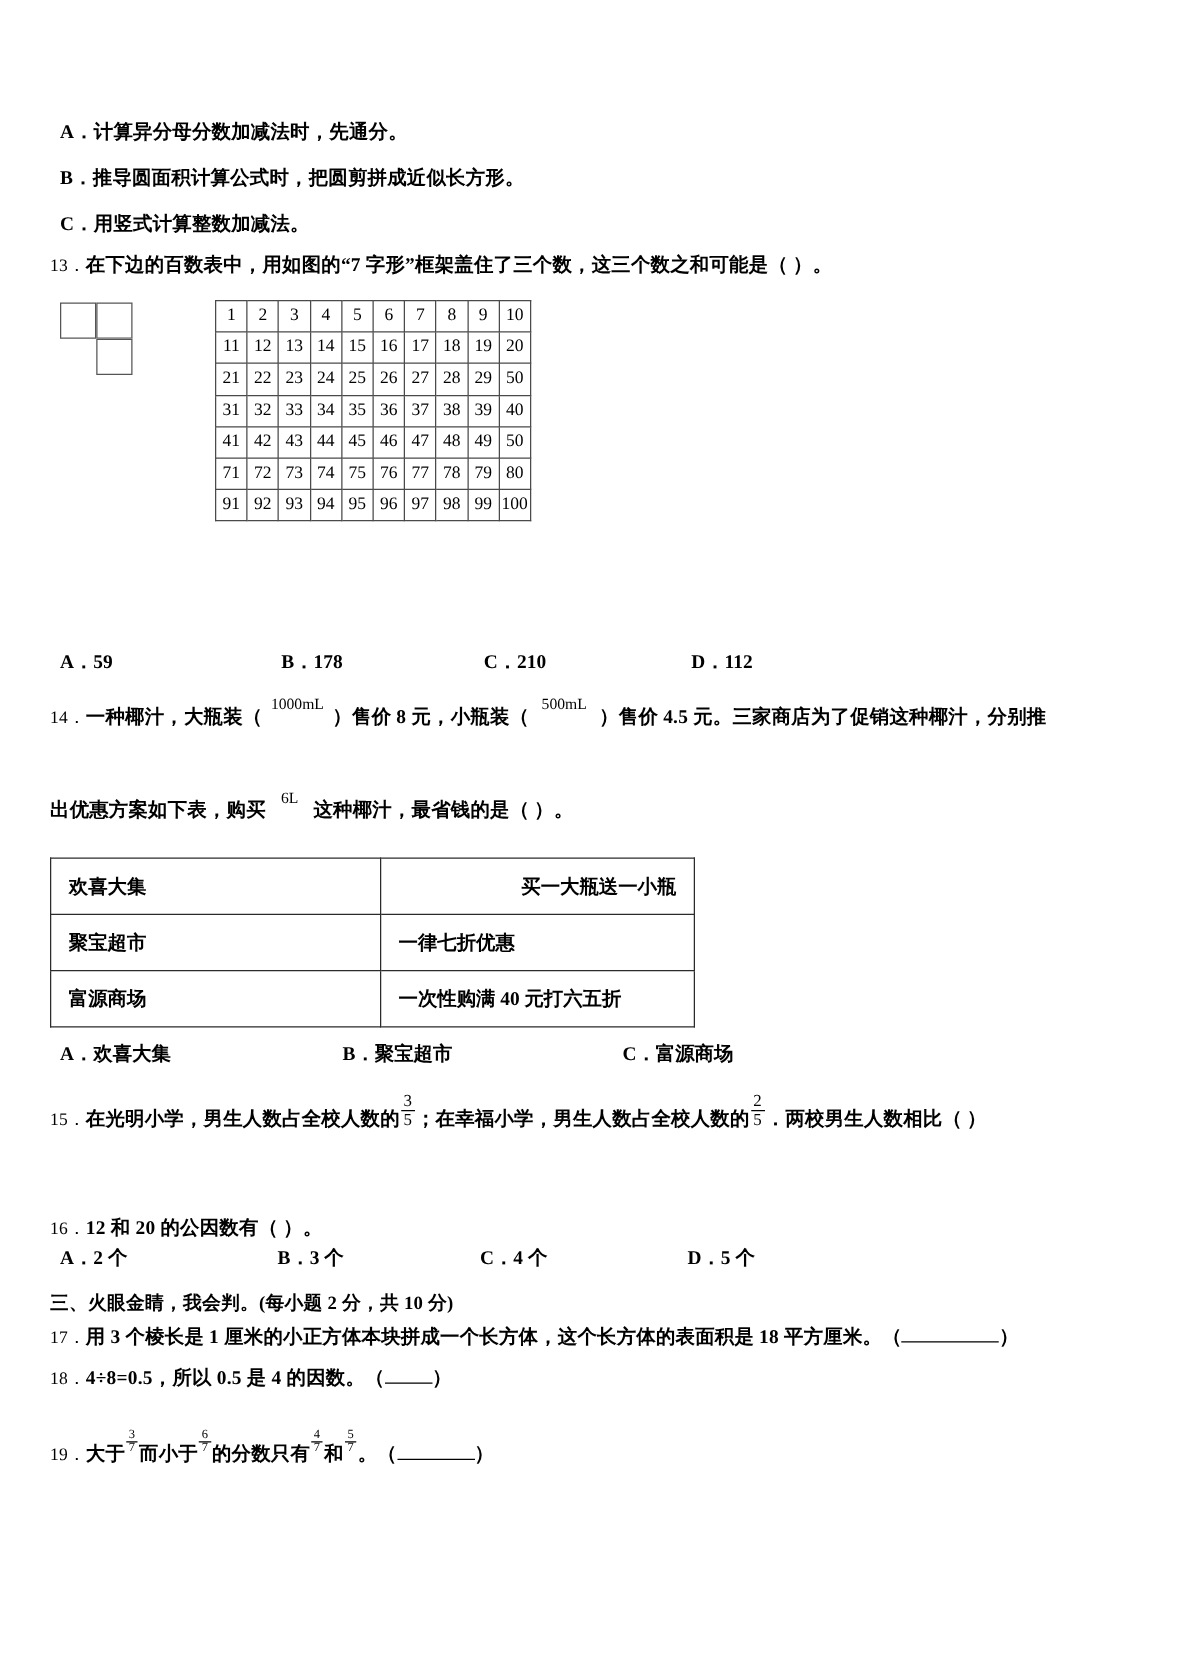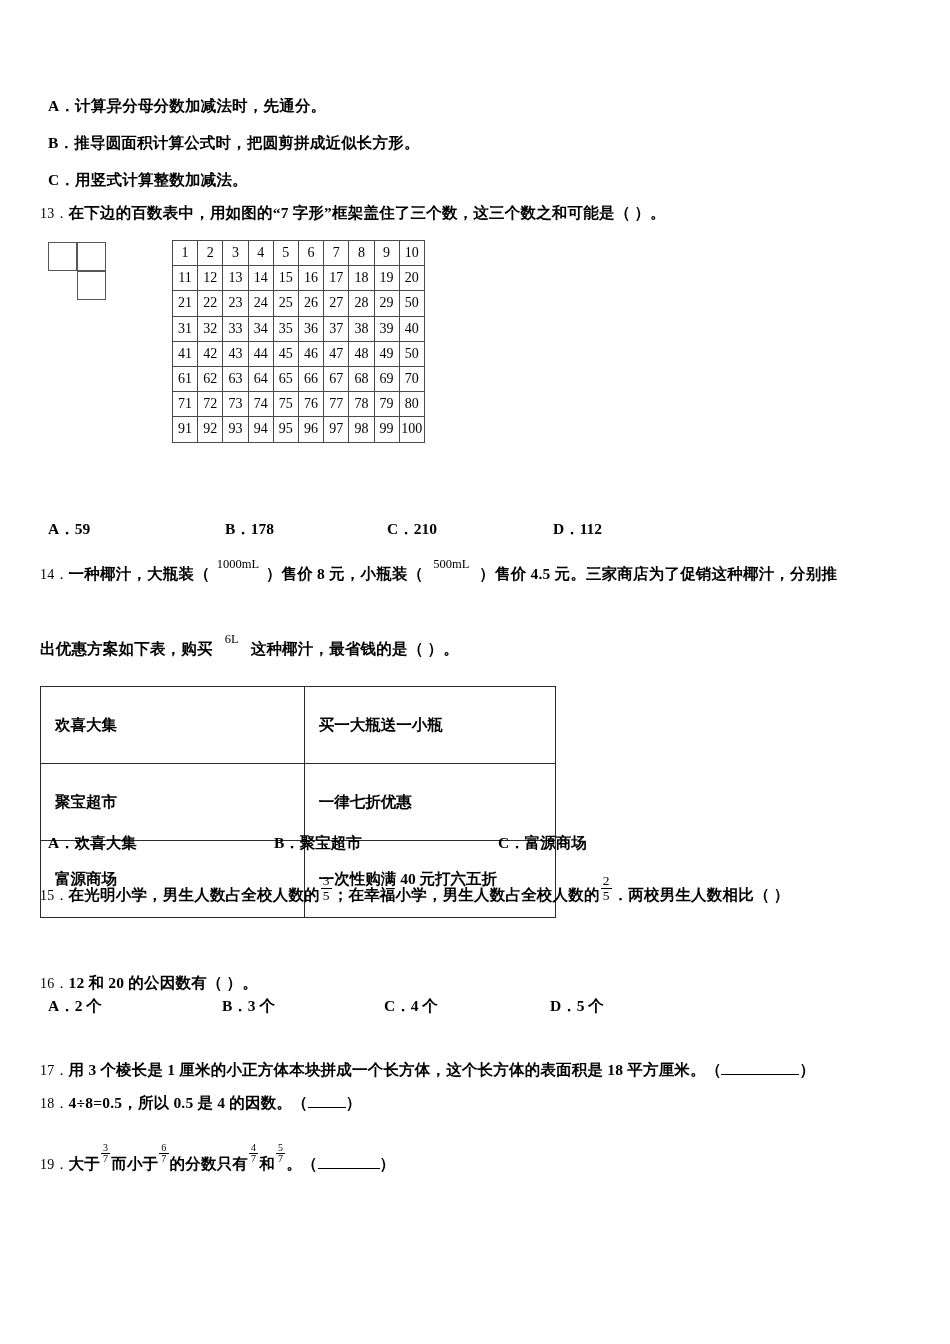--- a/index.html
+++ b/index.html
@@ -98,30 +98,30 @@
   .promo {
     position: absolute;
     left: 40px;
     top: 686px;
     border-collapse: collapse;
     width: 516px;
   }
   .promo td {
     border: 1.3px solid #2b2b2b;
     height: 44px;
-    padding: 16px 14px;
+    padding: 0 14px;
     font-size: 15.5px;
     font-weight: 700;
     vertical-align: middle;
     font-family: "Liberation Serif", "DejaVu Serif", serif;
   }
   .promo td.c-left  { width: 258px; }
   .promo td.c-right { width: 244px; }
   
-  .promo tr:nth-child(1) td.c-right { border-right-width: 1.3px; }
+  .promo tr:nth-child(1) td.c-right { border-right-width: 1.3px; text-align: right; }
 
   
   .raised {
     font-size: 12.5px;
     font-family: "Liberation Serif", serif;
     font-weight: 400;
     position: relative;
     top: -11px;
     letter-spacing: 0;
   }
@@ -245,32 +245,20 @@
           <td>43</td>
           <td>44</td>
           <td>45</td>
           <td>46</td>
           <td>47</td>
           <td>48</td>
           <td>49</td>
           <td>50</td>
         </tr>
         <tr>
-          <td>61</td>
-          <td>62</td>
-          <td>63</td>
-          <td>64</td>
-          <td>65</td>
-          <td>66</td>
-          <td>67</td>
-          <td>68</td>
-          <td>69</td>
-          <td>70</td>
-        </tr>
-        <tr>
           <td>71</td>
           <td>72</td>
           <td>73</td>
           <td>74</td>
           <td>75</td>
           <td>76</td>
           <td>77</td>
           <td>78</td>
           <td>79</td>
           <td>80</td>
@@ -337,20 +325,21 @@
     <span class="qnum">16．</span><span class="cjk">12 和 20 的公因数有（  ）。</span>
   </div>
 
   <div class="optrow" style="top:996px;">
     <span style="left:0px;">A．2 个</span>
     <span style="left:174px;">B．3 个</span>
     <span style="left:336px;">C．4 个</span>
     <span style="left:502px;">D．5 个</span>
   </div>
 
+  <div class="line cjk" style="left:40px; top:1034px; font-size:15px;">三、火眼金睛，我会判。(每小题 2 分，共 10 分)</div>
 
   <div class="line" style="left:40px; top:1060px;">
     <span class="qnum">17．</span><span class="cjk">用 3 个棱长是 1 厘米的小正方体本块拼成一个长方体，这个长方体的表面积是 18 平方厘米。（</span><span class="blank-u" style="width:78px;"></span><span class="cjk">）</span>
   </div>
 
   <div class="line" style="left:40px; top:1093px;">
     <span class="qnum">18．</span><span class="cjk">4÷8=0.5，所以 0.5 是 4 的因数。（</span><span class="blank-u" style="width:38px;"></span><span class="cjk">）</span>
   </div>
 
   <div class="line" style="left:40px; top:1152px;">

